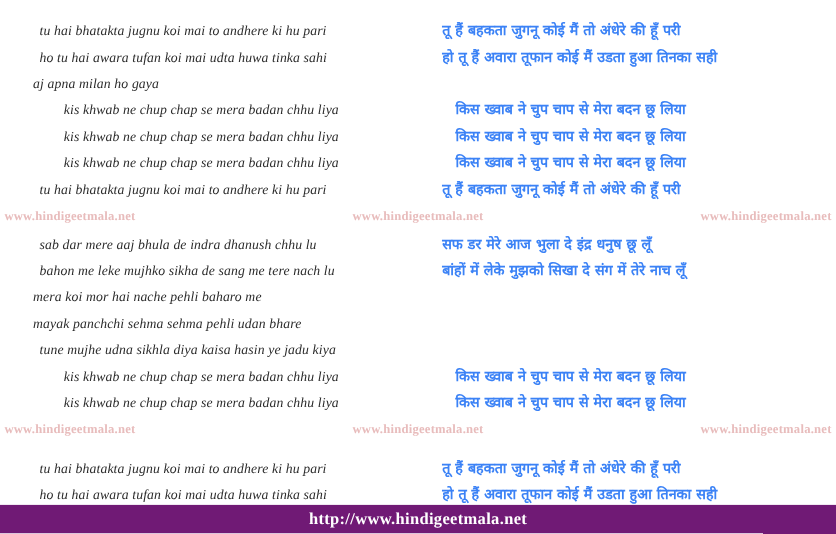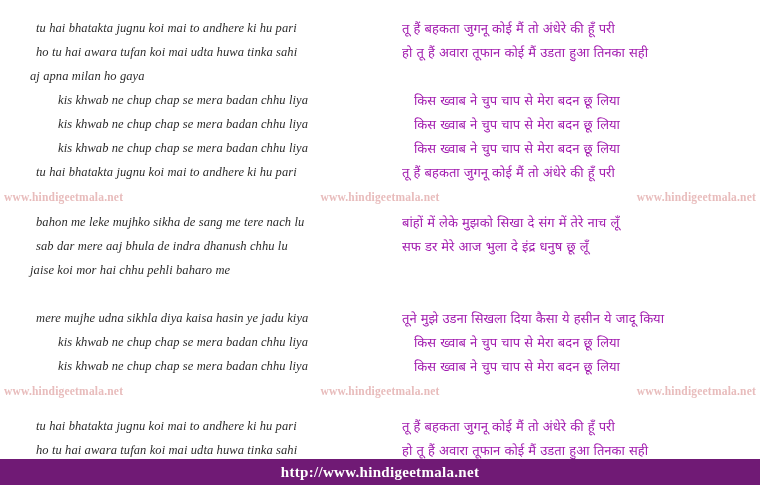--- a/index.html
+++ b/index.html
@@ -46,23 +46,23 @@
   .col-left {
     justify-content: flex-start;
     font-style: italic;
     font-size: 12.5px;
     color: #2b2b2b;
     letter-spacing: 0.1px;
   }
   .col-right {
     justify-content: flex-start;
     font-size: 13px;
-    color: #a21caf;
+    color: #3b82f6;
     font-family: "DejaVu Sans", sans-serif;
-    font-weight: 400;
+    font-weight: 700;
   }
   .row.indent1 .col-left { padding-left: 36px; }
   .row.indent1 .col-right { padding-left: 22px; }
   .row.indent2 .col-left { padding-left: 30px; }
   .row.indent2 .col-right { padding-left: 30px; margin-top: 44px; }
   .row.indent3 .col-left { padding-left: 58px; }
   .row.indent3 .col-right { padding-left: 34px; }
   .row.h { height: 24px; }
   .spacer-sm { height: 10px; }
   .spacer-md { height: 16px; }
@@ -146,36 +146,36 @@
     </div>
 
     <div class="watermark-band">
       <div class="wm">www.hindigeetmala.net</div>
       <div class="wm">www.hindigeetmala.net</div>
       <div class="wm">www.hindigeetmala.net</div>
     </div>
 
     <div class="stanza">
       <div class="row h indent1">
+        <div class="col-left">sab dar mere aaj bhula de indra dhanush chhu lu</div>
+        <div class="col-right">सफ डर मेरे आज भुला दे इंद्र धनुष छू लूँ</div>
+      </div>
+      <div class="row h indent1">
         <div class="col-left">bahon me leke mujhko sikha de sang me tere nach lu</div>
         <div class="col-right">बांहों में लेके मुझको सिखा दे संग में तेरे नाच लूँ</div>
       </div>
-      <div class="row h indent1">
-        <div class="col-left">sab dar mere aaj bhula de indra dhanush chhu lu</div>
-        <div class="col-right">सफ डर मेरे आज भुला दे इंद्र धनुष छू लूँ</div>
-      </div>
-      <div class="row h indent2">
-        <div class="col-left">jaise koi mor hai chhu pehli baharo me</div>
+      <div class="row h indent2">
+        <div class="col-left">mera koi mor hai nache pehli baharo me</div>
         <div class="col-right">जैसे कोई मोर हैं नाचे पहली बहारों में</div>
       </div>
       <div class="row h indent2">
-      </div>
-      <div class="row h indent1">
-        <div class="col-left">mere mujhe udna sikhla diya kaisa hasin ye jadu kiya</div>
-        <div class="col-right">तूने मुझे उडना सिखला दिया कैसा ये हसीन ये जादू किया</div>
+        <div class="col-left">mayak panchchi sehma sehma pehli udan bhare</div>
+      </div>
+      <div class="row h indent1">
+        <div class="col-left">tune mujhe udna sikhla diya kaisa hasin ye jadu kiya</div>
       </div>
       <div class="row h indent3">
         <div class="col-left">kis khwab ne chup chap se mera badan chhu liya</div>
         <div class="col-right">किस ख्वाब ने चुप चाप से मेरा बदन छू लिया</div>
       </div>
       <div class="row h indent3">
         <div class="col-left">kis khwab ne chup chap se mera badan chhu liya</div>
         <div class="col-right">किस ख्वाब ने चुप चाप से मेरा बदन छू लिया</div>
       </div>
     </div>

